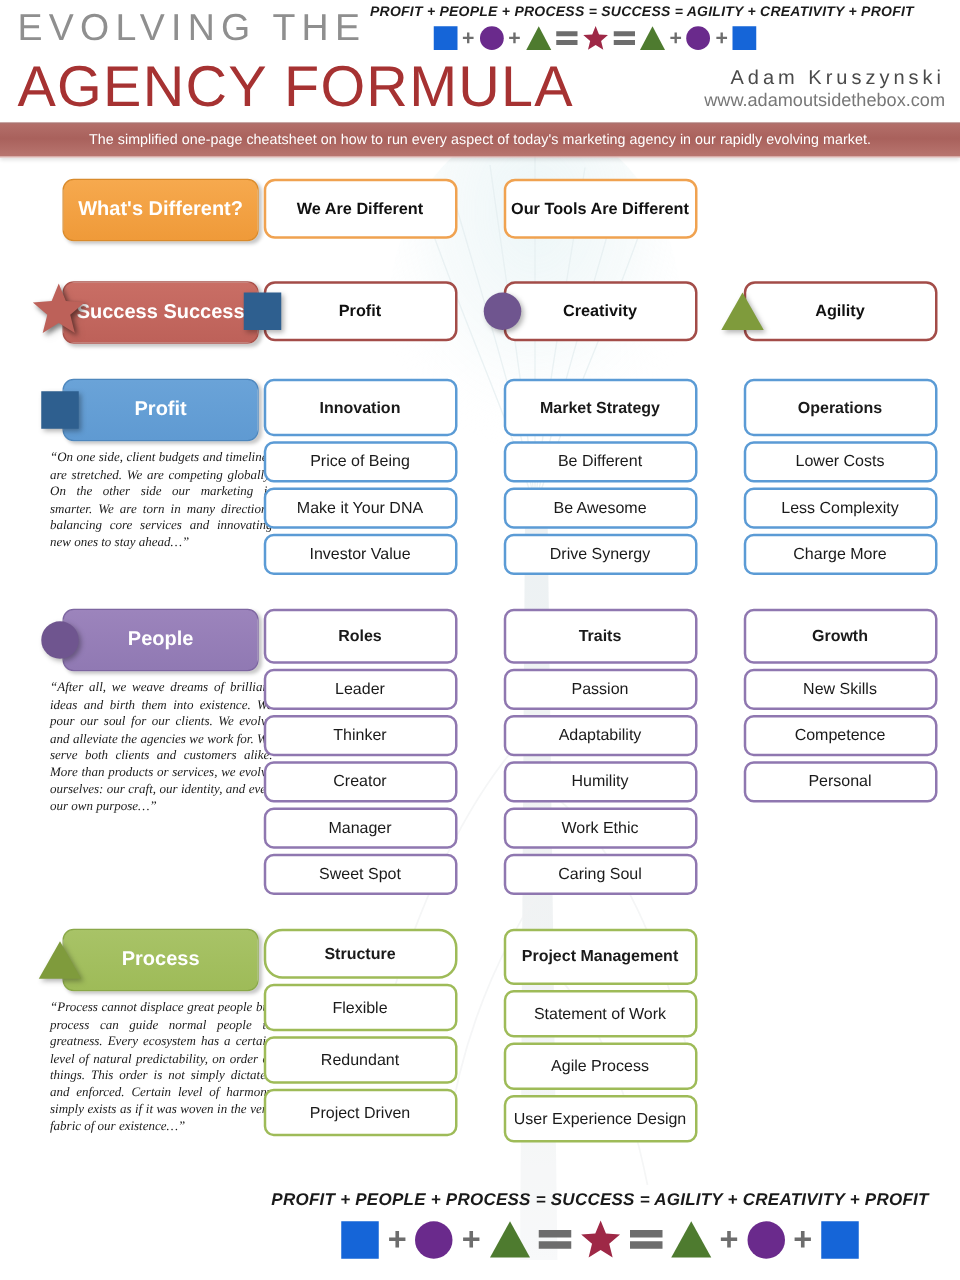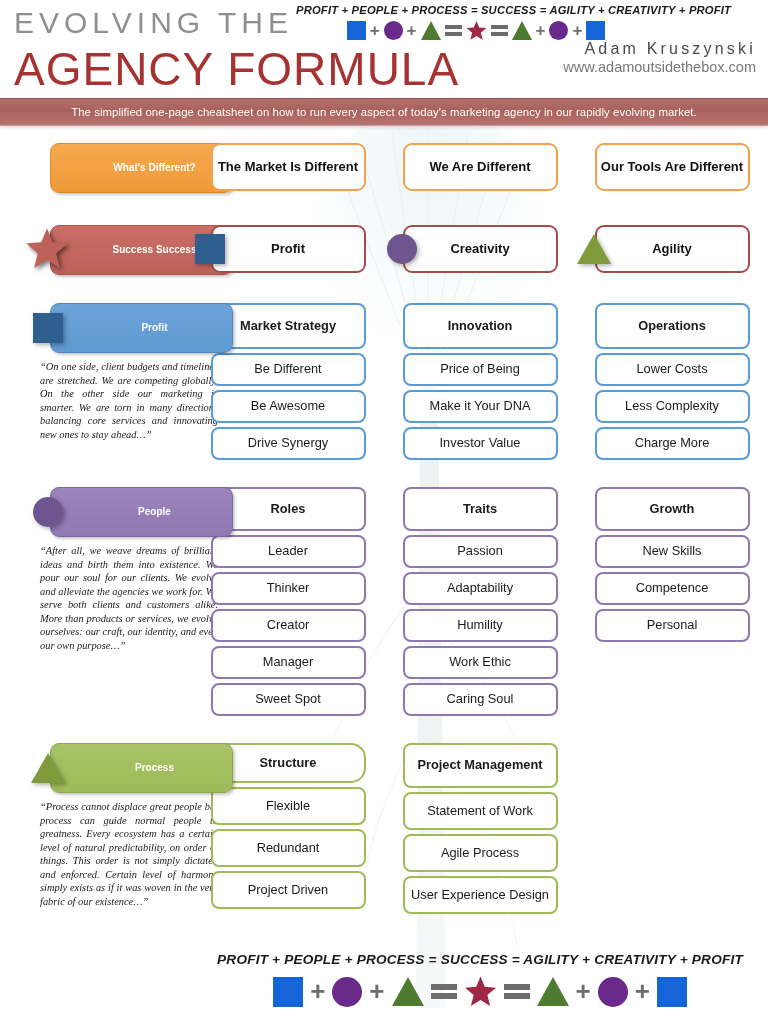--- a/index.html
+++ b/index.html
@@ -38,21 +38,21 @@
   }
   .formula-text{
     font-size:11.2px;font-weight:bold;color:#1a1a1a;letter-spacing:.2px;
     white-space:nowrap;
     font-style:italic;
   }
   .formula-icons{
     display:flex;align-items:center;justify-content:center;gap:4px;margin-top:4px;
   }
   .byline{
-    position:absolute;right:12px;top:40px;text-align:right;
+    position:absolute;right:12px;top:54px;text-align:right;
   }
   .byline-name{
     font-size:16px;letter-spacing:3.2px;color:#4a4a4a;white-space:nowrap;
   }
   .byline-url{
     font-size:14.5px;color:#777;margin-top:1px;white-space:nowrap;
   }
 
   
   .banner{
@@ -70,24 +70,23 @@
   .grid{position:absolute;left:0;top:130px;width:768px;z-index:2;}
 
   .row{position:relative;display:flex;}
   .colL{width:192px;flex:0 0 192px;padding-left:38px;box-sizing:border-box;}
   .col{width:192px;flex:0 0 192px;display:flex;justify-content:center;}
 
   
   .pill{
     position:relative;width:155px;height:48px;border-radius:9px;
     display:flex;align-items:center;justify-content:center;
-    color:#fff;font-weight:bold;font-size:10px;text-align:center;line-height:1.18;
+    color:#fff;font-weight:bold;font-size:16px;text-align:center;line-height:1.18;
     box-shadow:2px 2px 3px rgba(0,0,0,.22);
     margin-left:12px;
-    padding-left:26px;
   }
   .pill.orange{background:linear-gradient(to bottom,#f6a94e,#ef9a39);border:1px solid #d98b2c;}
   .pill.red{background:linear-gradient(to bottom,#c96e65,#bd6159);border:1px solid #a9524b;}
   .pill.blue{background:linear-gradient(to bottom,#6aa3d8,#5f9ad2);border:1px solid #4e87bd;}
   .pill.purple{background:linear-gradient(to bottom,#9c84bc,#9079b3);border:1px solid #7d66a0;}
   .pill.green{background:linear-gradient(to bottom,#a8c367,#9ebb58);border:1px solid #8aa849;}
 
   
   .badge{position:absolute;left:-18px;top:50%;transform:translateY(-50%);
     filter:drop-shadow(2px 2px 2px rgba(0,0,0,.3));}
@@ -223,25 +222,20 @@
   <div class="grid">
 
     <div class="row" style="margin-top:13px;">
       <div class="colL">
         <div class="pill orange">
           <span>What's Different?</span>
         </div>
       </div>
       <div class="col">
         <div class="card head">
-          <span>The Market Is Different</span>
-        </div>
-      </div>
-      <div class="col">
-        <div class="card head">
           <span>We Are Different</span>
         </div>
       </div>
       <div class="col">
         <div class="card head">
           <span>Our Tools Are Different</span>
         </div>
       </div>
     </div>
 
@@ -279,32 +273,32 @@
     <div class="row" style="margin-top:28px;">
       <div class="colL">
         <div class="pill blue">
           <span class="badge sq"></span>
           <span>Profit</span>
         </div>
         <div class="quote">“On one side, client budgets and timelines are stretched. We are competing globally. On the other side our marketing is smarter. We are torn in many directions balancing core services and innovating new ones to stay ahead…”</div>
       </div>
       <div class="col">
         <div class="stack s-blue">
+          <div class="cell title" style="height:46px;">Innovation</div>
+          <div class="cell" style="height:33px;">Price of Being</div>
+          <div class="cell" style="height:33px;">Make it Your DNA</div>
+          <div class="cell" style="height:33px;">Investor Value</div>
+        </div>
+      </div>
+      <div class="col">
+        <div class="stack s-blue">
           <div class="cell title" style="height:46px;">Market Strategy</div>
           <div class="cell" style="height:33px;">Be Different</div>
           <div class="cell" style="height:33px;">Be Awesome</div>
           <div class="cell" style="height:33px;">Drive Synergy</div>
-        </div>
-      </div>
-      <div class="col">
-        <div class="stack s-blue">
-          <div class="cell title" style="height:46px;">Innovation</div>
-          <div class="cell" style="height:33px;">Price of Being</div>
-          <div class="cell" style="height:33px;">Make it Your DNA</div>
-          <div class="cell" style="height:33px;">Investor Value</div>
         </div>
       </div>
       <div class="col">
         <div class="stack s-blue">
           <div class="cell title" style="height:46px;">Operations</div>
           <div class="cell" style="height:33px;">Lower Costs</div>
           <div class="cell" style="height:33px;">Less Complexity</div>
           <div class="cell" style="height:33px;">Charge More</div>
         </div>
       </div>

